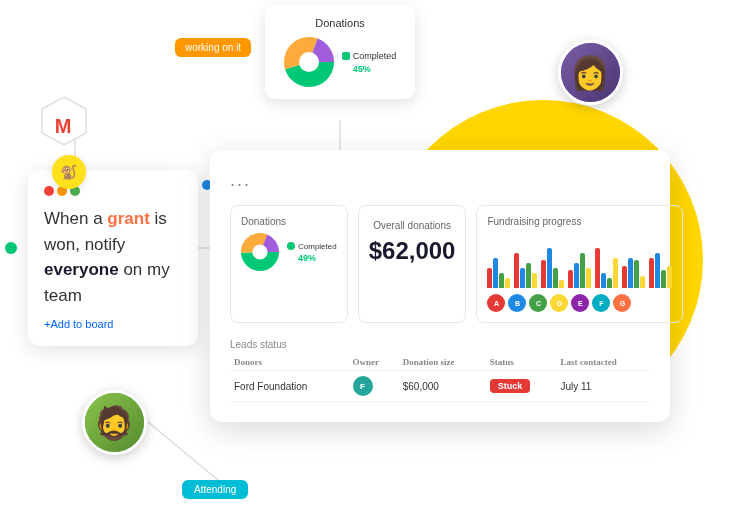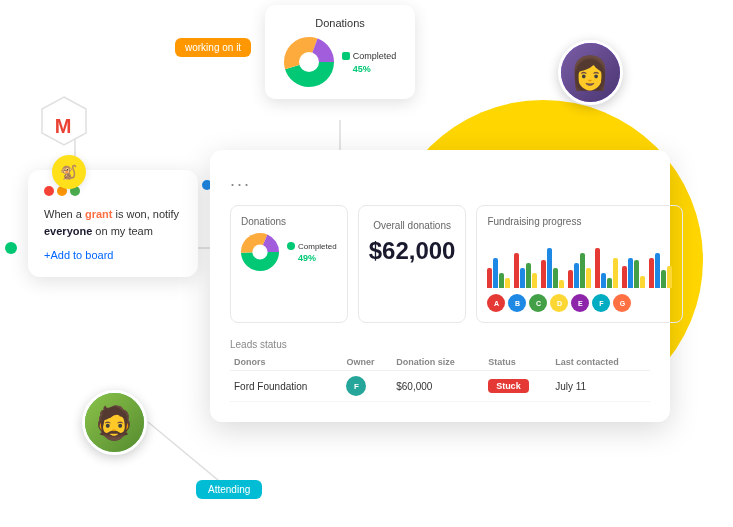--- a/index.html
+++ b/index.html
@@ -172,20 +172,21 @@
       width: 100%;
       border-collapse: collapse;
     }
 
     .leads-table th {
       font-size: 9px;
       color: #888;
       text-align: left;
       padding: 3px 4px;
       border-bottom: 1px solid #f0f0f0;
+      font-family: Liberation Serif, serif;
     }
 
     .leads-table td {
       font-size: 10px;
       color: #333;
       padding: 5px 4px;
       border-bottom: 1px solid #f5f5f5;
     }
 
     .donors-header {
@@ -238,21 +239,21 @@
       margin-bottom: 10px;
     }
 
     .logo-dot {
       width: 10px;
       height: 10px;
       border-radius: 50%;
     }
 
     .workflow-text {
-      font-size: 11px;
+      font-size: 17px;
       color: #333;
       line-height: 1.5;
     }
 
     .workflow-text .grant { color: #ff7043; font-weight: 600; }
     .workflow-text .everyone { color: #1a1a2e; font-weight: 700; }
 
     .add-board {
       font-size: 11px;
       color: #0066ff;
@@ -290,21 +291,21 @@
       font-size: 10px;
       padding: 4px 10px;
       border-radius: 6px;
       z-index: 7;
       font-weight: 500;
     }
 
     
     .attending-badge {
       position: absolute;
-      left: 196px;
+      left: 182px;
       top: 480px;
       background: #00bcd4;
       color: #fff;
       font-size: 10px;
       padding: 4px 12px;
       border-radius: 6px;
       z-index: 7;
       font-weight: 500;
     }
 

